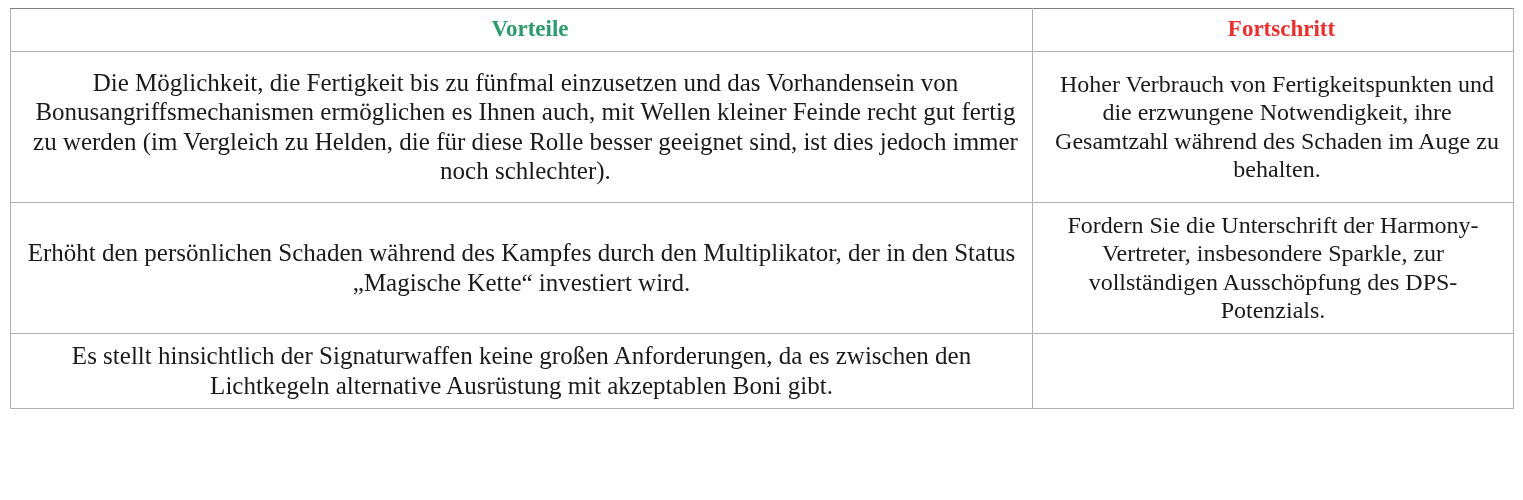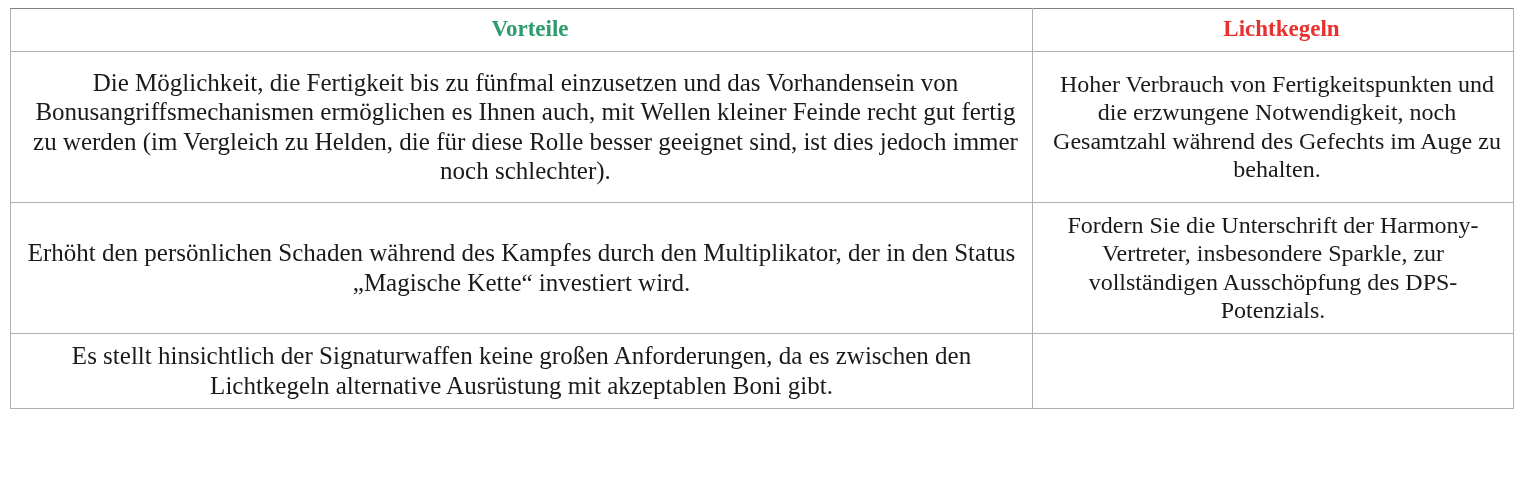--- a/index.html
+++ b/index.html
@@ -68,27 +68,27 @@
 
 <div class="table-wrap">
   <table class="pros-cons">
     <colgroup>
       <col class="col-pros">
       <col class="col-cons">
     </colgroup>
     <thead>
       <tr>
         <th class="head-pros">Vorteile</th>
-        <th class="head-cons">Lichtkegeln</th>
+        <th class="head-cons">Fortschritt</th>
       </tr>
     </thead>
     <tbody>
       <tr class="row-2">
         <td class="cell-pros">Die Möglichkeit, die Fertigkeit bis zu fünfmal einzusetzen und das Vorhandensein von Bonusangriffsmechanismen ermöglichen es Ihnen auch, mit Wellen kleiner Feinde recht gut fertig zu werden (im Vergleich zu Helden, die für diese Rolle besser geeignet sind, ist dies jedoch immer noch schlechter).</td>
-        <td class="cell-cons">Hoher Verbrauch von Fertigkeitspunkten und die erzwungene Notwendigkeit, noch Gesamtzahl während des Gefechts im Auge zu behalten.</td>
+        <td class="cell-cons">Hoher Verbrauch von Fertigkeitspunkten und die erzwungene Notwendigkeit, ihre Gesamtzahl während des Schaden im Auge zu behalten.</td>
       </tr>
       <tr class="row-3">
         <td class="cell-pros">Erhöht den persönlichen Schaden während des Kampfes durch den Multiplikator, der in den Status „Magische Kette“ investiert wird.</td>
         <td class="cell-cons">Fordern Sie die Unterschrift der Harmony-Vertreter, insbesondere Sparkle, zur vollständigen Ausschöpfung des DPS-Potenzials.</td>
       </tr>
       <tr class="row-4">
         <td class="cell-pros">Es stellt hinsichtlich der Signaturwaffen keine großen Anforderungen, da es zwischen den Lichtkegeln alternative Ausrüstung mit akzeptablen Boni gibt.</td>
         <td class="cell-cons empty-cell"></td>
       </tr>
     </tbody>

